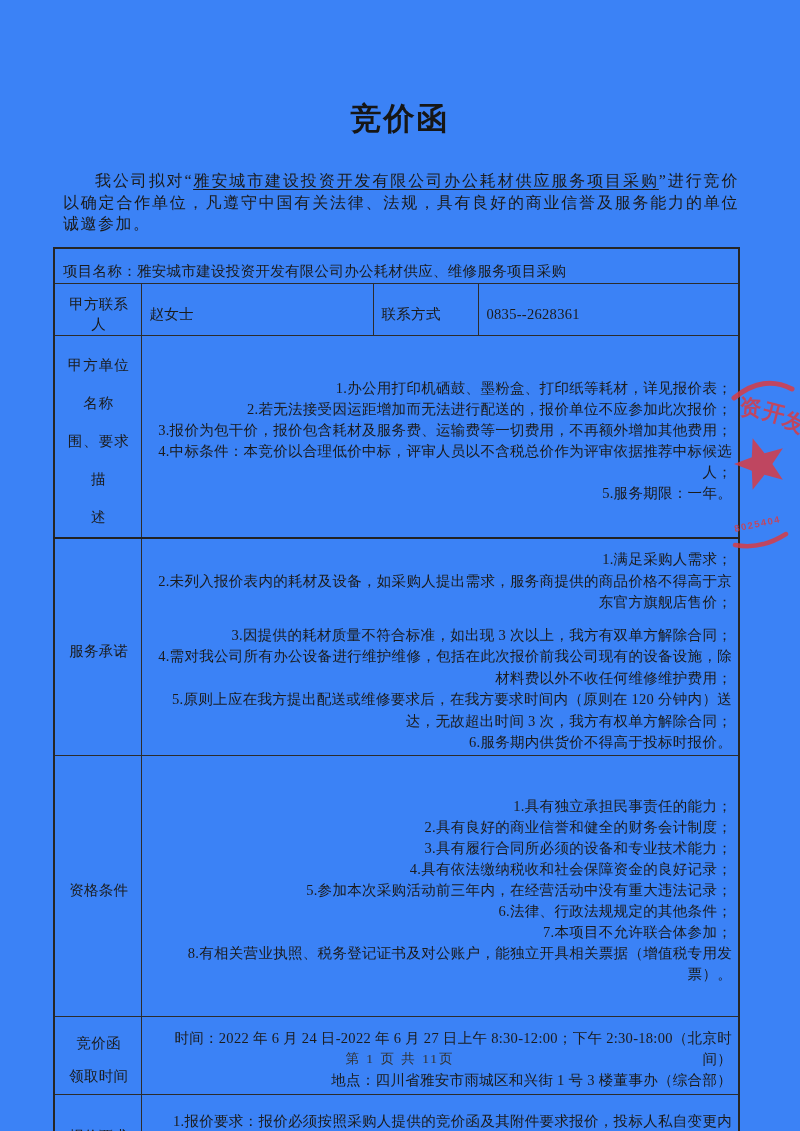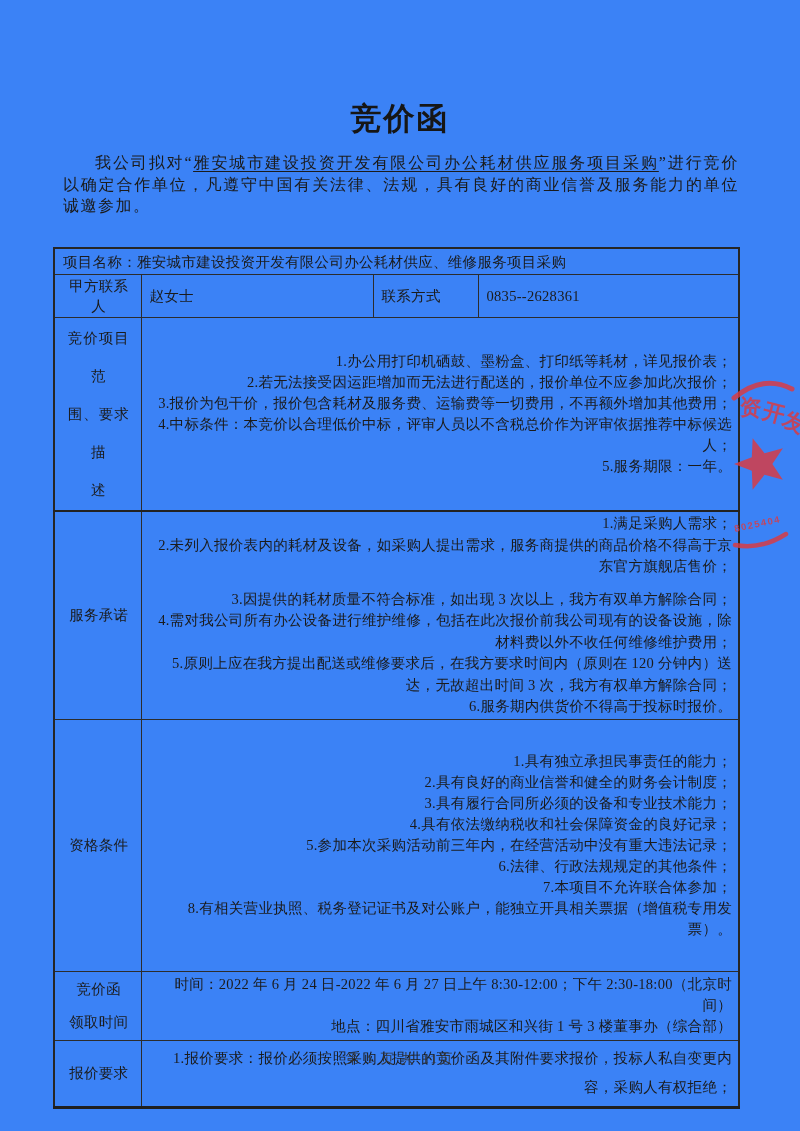--- a/index.html
+++ b/index.html
@@ -11,36 +11,36 @@
     font-family:"Liberation Serif","DejaVu Serif",serif;
     color:#1e1e1e;
   }
   .title{
     position:absolute;top:98px;left:0;width:100%;
     margin:0;text-align:center;
     font-size:31px;font-weight:bold;letter-spacing:2px;
     color:#161616;
   }
   .intro{
-    position:absolute;top:152px;left:63px;width:676px;
+    position:absolute;top:170px;left:63px;width:676px;
     margin:0;
     font-size:16px;line-height:21.5px;letter-spacing:1.5px;
     text-align:justify;text-indent:32px;
     color:#1b1b1b;
   }
   .intro .u{text-decoration:underline;text-underline-offset:3px;}
   table.grid{
     position:absolute;left:53px;top:247px;
     width:687px;
     border-collapse:collapse;table-layout:fixed;
     font-size:14.5px;letter-spacing:0.3px;color:#1b1b1b;
   }
   table.grid td{
     border:1.5px solid #2c2c2c;
-    padding:1px 6px 1px 8px;
+    padding:10px 6px 1px 8px;
     vertical-align:middle;
   }
   table.grid{border:2px solid #262626;}
   tr.r1 td,tr.r2 td,tr.r3 td{height:23px;line-height:20px;}
   tr.r4 td{height:124px;}
   tr.r5 td{height:197px;border-top:2.5px solid #222;}
   tr.r6 td{height:249px;}
   tr.r7 td{height:61px;}
   tr.r8 td{height:63px;border-bottom:3px solid #1f1f1f;}
   td.lbl{
@@ -89,21 +89,21 @@
         <tr class="r1">
       <td colspan="4">项目名称：雅安城市建设投资开发有限公司办公耗材供应、维修服务项目采购</td>
     </tr>
     <tr class="r3">
       <td class="lbl">甲方联系人</td>
       <td>赵女士</td>
       <td>联系方式</td>
       <td>0835--2628361</td>
     </tr>
     <tr class="r4">
-      <td class="lbl pre">竞价项目范
+      <td class="lbl pre">甲方单位名称
 围、要求描
 述</td>
       <td colspan="3" class="content scope">
         <p>1.办公用打印机硒鼓、墨粉盒、打印纸等耗材，详见报价表；</p>
         <p>2.若无法接受因运距增加而无法进行配送的，报价单位不应参加此次报价；</p>
         <p>3.报价为包干价，报价包含耗材及服务费、运输费等一切费用，不再额外增加其他费用；</p>
         <p>4.中标条件：本竞价以合理低价中标，评审人员以不含税总价作为评审依据推荐中标候选人；</p>
         <p>5.服务期限：一年。</p>
       </td>
     </tr>

